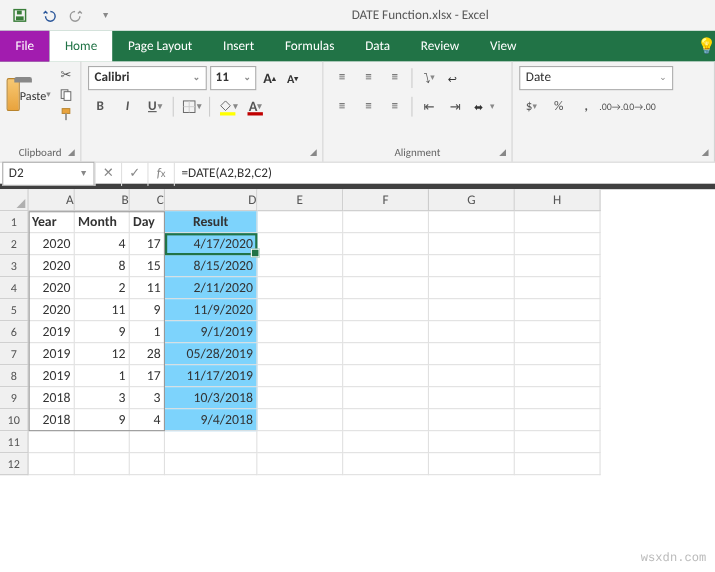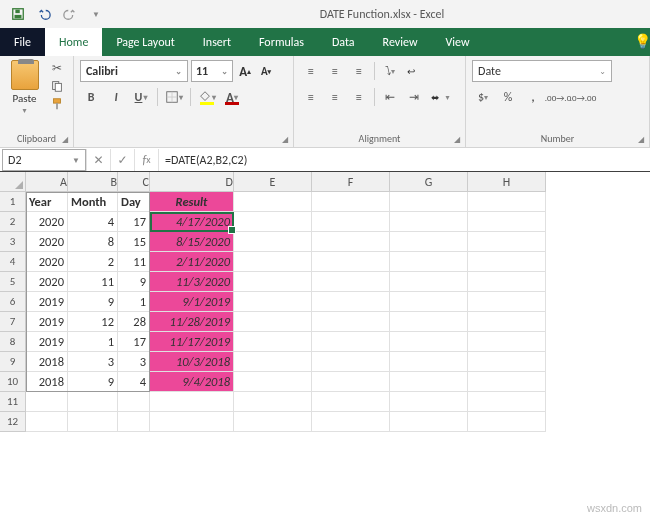--- a/index.html
+++ b/index.html
@@ -7,34 +7,34 @@
 
 
 .titlebar { height: 28px; background: #f3f3f3; display: flex; align-items: center; }
 .qat { display: flex; align-items: center; padding: 0 6px; gap: 2px; }
 .qat-item { width: 24px; height: 22px; display: flex; align-items: center; justify-content: center; color: #555; }
 .title { flex: 1; text-align: center; color: #595959; font-size: 12px; }
 
 
 .tabs { height: 28px; background: #217346; display: flex; align-items: flex-end; }
 .tab { padding: 7px 14px; color: #fff; font-size: 12px; cursor: pointer; }
-.tab.file { background: #0f172a; }
+.tab.file { background: #a21caf; }
 .tab.active { background: #fff; color: #217346; }
 .tell { width: 20px; text-align: center; color: #fff; font-size: 14px; padding: 6px 0 6px 4px; }
 
 
 .ribbon { height: 92px; background: #f3f3f3; border-bottom: 1px solid #d4d4d4; display: flex; }
 .group { border-right: 1px solid #d4d4d4; display: flex; flex-direction: column; justify-content: space-between; padding: 4px 6px 2px 6px; position: relative; }
 .group-label { font-size: 10px; color: #666; text-align: center; padding-top: 2px; }
 .dialog-launch { position: absolute; right: 2px; bottom: 2px; width: 12px; height: 12px; color: #888; font-size: 8px; display: flex; align-items: center; justify-content: center; }
 
 
 .clipboard { width: 74px; }
 .clipboard-top { display: flex; gap: 4px; }
-.paste { display: flex; flex-direction: column; align-items: center; width: 40px; }
+.paste { display: flex; flex-direction: row; align-items: center; width: 40px; }
 .paste-icon { width: 28px; height: 30px; background: linear-gradient(#f7c873,#e8a33d); border: 1px solid #b8832b; border-radius: 2px; position: relative; }
 .paste-icon::before { content:""; position:absolute; top:-2px; left:6px; width:16px; height:5px; background:#888; border-radius:2px 2px 0 0; }
 .clip-side { display: flex; flex-direction: column; gap: 2px; }
 .cb { width: 20px; height: 16px; display: flex; align-items: center; justify-content: center; color: #555; }
 
 
 .font { width: 220px; }
 .font-row { display: flex; gap: 3px; align-items: center; margin-bottom: 4px; font-weight: bold; }
 .font-name { width: 108px; height: 22px; border: 1px solid #ababab; background: #fff; display: flex; align-items: center; padding: 0 5px; font-size: 12px; justify-content: space-between; }
 .font-size { width: 42px; height: 22px; border: 1px solid #ababab; background: #fff; display: flex; align-items: center; padding: 0 4px; font-size: 12px; justify-content: space-between; }
@@ -51,21 +51,21 @@
 .align-row { display: flex; gap: 2px; align-items: center; margin-bottom: 4px; }
 .wrap-btn { height: 22px; display: flex; align-items: center; gap: 3px; padding: 0 4px; white-space: nowrap; font-size: 10px; }
 .merge { white-space: nowrap; }
 
 
 .number { flex: 1; }
 .num-row { display: flex; gap: 3px; align-items: flex-start; margin-bottom: 4px; }
 .num-format { width: 140px; height: 22px; border: 1px solid #ababab; background: #fff; display: flex; align-items: center; padding: 0 5px; justify-content: space-between; font-size: 12px; }
 
 
-.fbar { height: 24px; border-bottom: 1px solid #404040; display: flex; align-items: center; background: #fff; }
+.fbar { height: 24px; border-bottom: 5px solid #404040; display: flex; align-items: center; background: #fff; }
 .namebox { width: 84px; height: 22px; border: 1px solid #ababab; margin: 0 0 0 2px; display: flex; align-items: center; padding: 0 5px; justify-content: space-between; background: #fff; }
 .fx-btns { display: flex; }
 .fx-btn { width: 24px; height: 22px; display: flex; align-items: center; justify-content: center; color: #888; border-left: 1px solid #e0e0e0; }
 .formula { flex: 1; padding: 0 6px; font-size: 12px; border-left: 1px solid #e0e0e0; height: 22px; display: flex; align-items: center; }
 
 
 .sheet { display: flex; }
 .corner { width: 26px; height: 20px; background: #f0f0f0; border-right: 1px solid #ccc; border-bottom: 1px solid #ccc; position: relative; }
 .corner::after { content:""; position:absolute; right:2px; bottom:2px; border-left:8px solid transparent; border-bottom:8px solid #b0b0b0; }
 .col-headers { display: flex; }
@@ -75,27 +75,27 @@
 .rowh { width: 26px; height: 20px; background: #f0f0f0; border-right: 1px solid #ccc; border-bottom: 1px solid #ccc; text-align: center; font-size: 11px; color: #555; line-height: 20px; }
 .cell { height: 20px; border-right: 1px solid #e0e0e0; border-bottom: 1px solid #e0e0e0; padding: 0 3px; line-height: 20px; font-size: 12.5px; font-family: Calibri, sans-serif; overflow: hidden; white-space: nowrap; }
 .hdr { font-weight: bold; }
 .cA { width: 42px; text-align: right; }
 .cB { width: 50px; text-align: right; }
 .cC { width: 32px; text-align: right; }
 .cD { width: 84px; text-align: right; }
 .cE, .cF, .cG, .cH, .cI { width: 78px; }
 .h1 .cA, .h1 .cB, .h1 .cC { text-align: left; }
 .h1 .cD { text-align: center; }
-.result { background: #ec4899; font-style: italic; }
+.result { background: #7dd3fc; }
 .dataregion { position: relative; }
 .data-border { position: absolute; border: 1px solid #999; pointer-events: none; }
 .sel { position: absolute; border: 2px solid #217346; pointer-events: none; }
 .sel::after { content:""; position:absolute; right:-4px; bottom:-4px; width:6px; height:6px; background:#217346; border:1px solid #fff; }
 
-.watermark { position: absolute; right: 8px; bottom: 6px; font-size: 11px; color: #bbb; font-family: Liberation Sans, sans-serif; }
+.watermark { position: absolute; right: 8px; bottom: 6px; font-size: 11px; color: #bbb; font-family: Liberation Mono, monospace; }
 
 svg { width: 14px; height: 14px; }
 .dd { font-size: 8px; color: #888; }
 </style>
 </head>
 <body>
 
 <div class="titlebar">
   <div class="qat">
     <div class="qat-item">
@@ -258,21 +258,20 @@
       <div class="num-row">
         <div class="btn">$<span class="dd">▾</span></div>
         <div class="btn">%</div>
         <div class="btn">
             <b>,</b>
           </div>
         <div class="btn" style="font-size:9px">.00→.0</div>
         <div class="btn" style="font-size:9px">.0→.00</div>
       </div>
     </div>
-    <div class="group-label">Number</div>
     <div class="dialog-launch">◢</div>
   </div>
 </div>
 
 <div class="fbar">
   <div class="namebox">
       <span>D2</span>
       <span class="dd">▼</span>
     </div>
   <div class="fx-btns">
@@ -345,21 +344,21 @@
       <div class="cell cE"></div>
       <div class="cell cF"></div>
       <div class="cell cG"></div>
       <div class="cell cH"></div>
     </div>
   <div class="row">
       <div class="rowh">5</div>
       <div class="cell cA">2020</div>
       <div class="cell cB">11</div>
       <div class="cell cC">9</div>
-      <div class="cell cD result">11/3/2020</div>
+      <div class="cell cD result">11/9/2020</div>
       <div class="cell cE"></div>
       <div class="cell cF"></div>
       <div class="cell cG"></div>
       <div class="cell cH"></div>
     </div>
   <div class="row">
       <div class="rowh">6</div>
       <div class="cell cA">2019</div>
       <div class="cell cB">9</div>
       <div class="cell cC">1</div>
@@ -367,21 +366,21 @@
       <div class="cell cE"></div>
       <div class="cell cF"></div>
       <div class="cell cG"></div>
       <div class="cell cH"></div>
     </div>
   <div class="row">
       <div class="rowh">7</div>
       <div class="cell cA">2019</div>
       <div class="cell cB">12</div>
       <div class="cell cC">28</div>
-      <div class="cell cD result">11/28/2019</div>
+      <div class="cell cD result">05/28/2019</div>
       <div class="cell cE"></div>
       <div class="cell cF"></div>
       <div class="cell cG"></div>
       <div class="cell cH"></div>
     </div>
   <div class="row">
       <div class="rowh">8</div>
       <div class="cell cA">2019</div>
       <div class="cell cB">1</div>
       <div class="cell cC">17</div>

